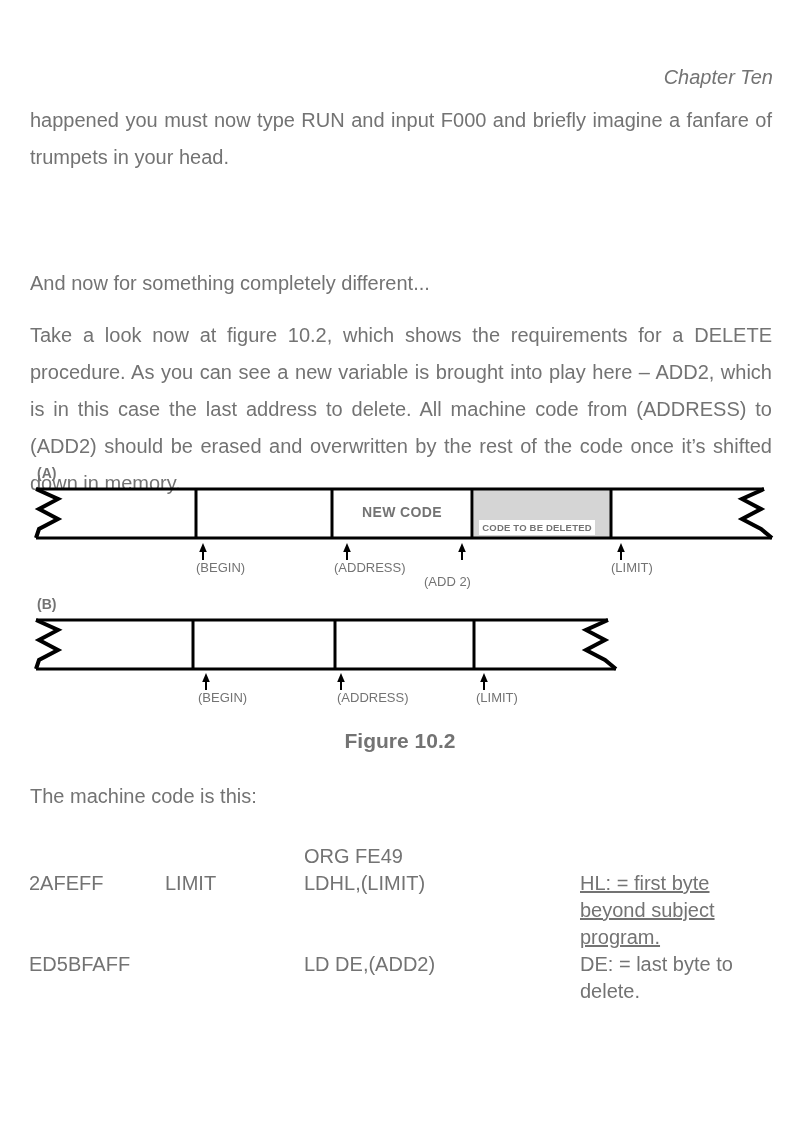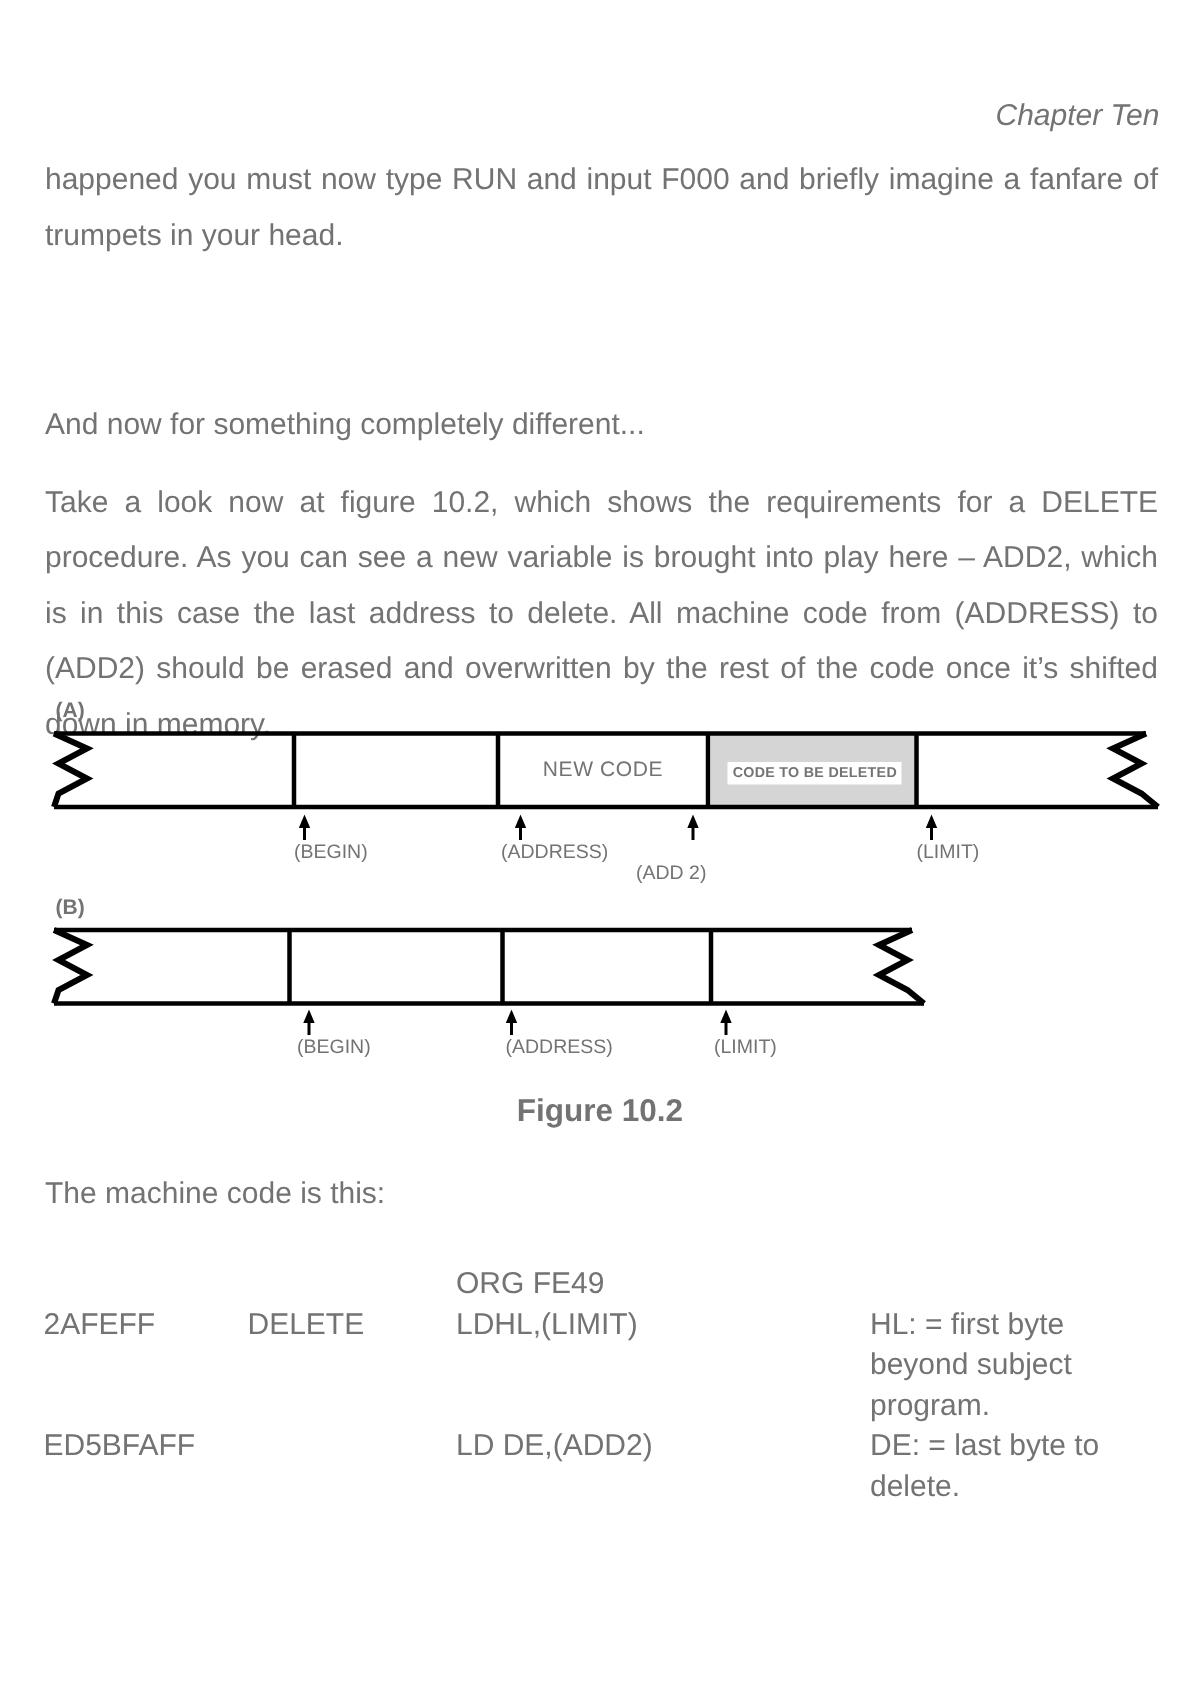--- a/index.html
+++ b/index.html
@@ -25,25 +25,25 @@
   .p1{top:187px;}
   .p2{top:265px;text-align:left;}
   .p3{top:317px;}
   .diag-label{
     position:absolute;font-weight:bold;font-size:14px;
   }
   .band{position:absolute;overflow:visible;}
   .band path{stroke:#000;fill:none;}
   .newcode{
     position:absolute;left:332px;top:504px;width:140px;
-    text-align:center;font-weight:normal;font-size:14px;letter-spacing:.4px;
+    text-align:center;font-weight:bold;font-size:14px;letter-spacing:.4px;
   }
   .delwrap{
-    position:absolute;left:473px;top:505px;width:128px;
-    text-align:right;
+    position:absolute;left:473px;top:517px;width:128px;
+    text-align:center;
   }
   .delwrap span{
     background:#ffffff;display:inline-block;
     font-weight:bold;font-size:9.5px;letter-spacing:.2px;
     padding:2px 3px;
   }
   .up-arrow{position:absolute;width:12px;height:17px;overflow:visible;}
   .up-arrow .shaft{stroke:#000;stroke-width:2;fill:none;}
   .up-arrow .head{fill:#000;stroke:none;}
   .ptr-label{
@@ -145,23 +145,23 @@
   <div class="ptr-label" style="left:337px;top:690px;">(ADDRESS)</div>
   <div class="ptr-label" style="left:476px;top:690px;">(LIMIT)</div>
 
   <div class="fig-caption">Figure 10.2</div>
 
   <div class="intro">The machine code is this:</div>
 
   <div class="codecell" style="left:304px;top:843px;">ORG FE49</div>
 
   <div class="codecell" style="left:29px;top:870px;">2AFEFF</div>
-  <div class="codecell" style="left:165px;top:870px;">DELETE</div>
+  <div class="codecell" style="left:165px;top:870px;">LIMIT</div>
   <div class="codecell" style="left:304px;top:870px;">LDHL,(LIMIT)</div>
-  <div class="codecell" style="left:580px;top:870px;width:200px;">HL: = first byte
+  <div class="codecell" style="left:580px;top:870px;width:200px;text-decoration:underline;">HL: = first byte
 beyond subject
 program.</div>
 
   <div class="codecell" style="left:29px;top:951px;">ED5BFAFF</div>
   <div class="codecell" style="left:304px;top:951px;">LD DE,(ADD2)</div>
   <div class="codecell" style="left:580px;top:951px;width:200px;">DE: = last byte to
 delete.</div>
 
 
 </div>

